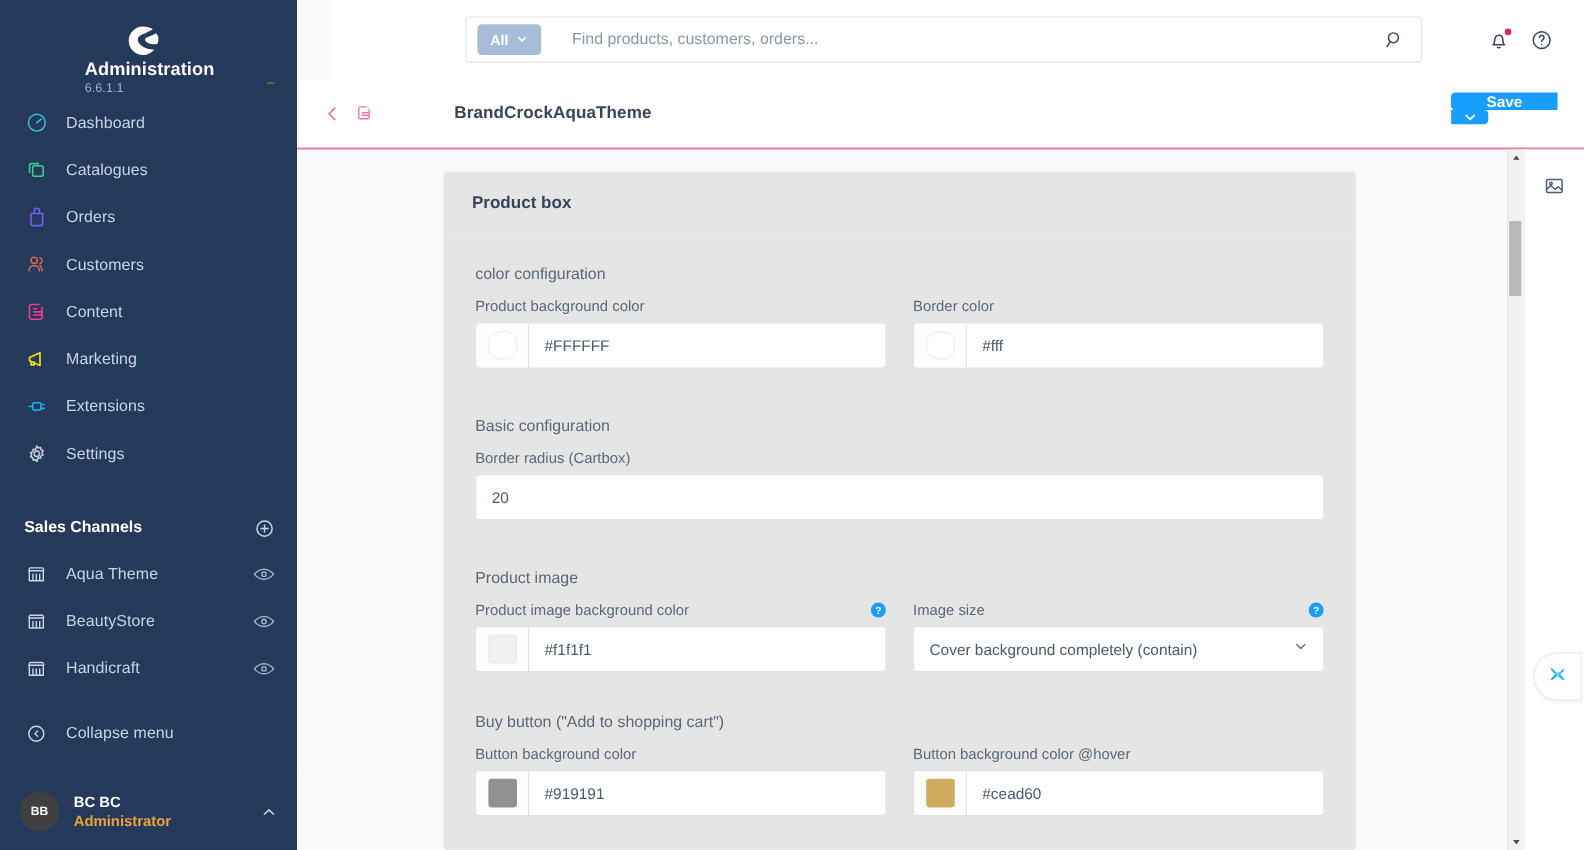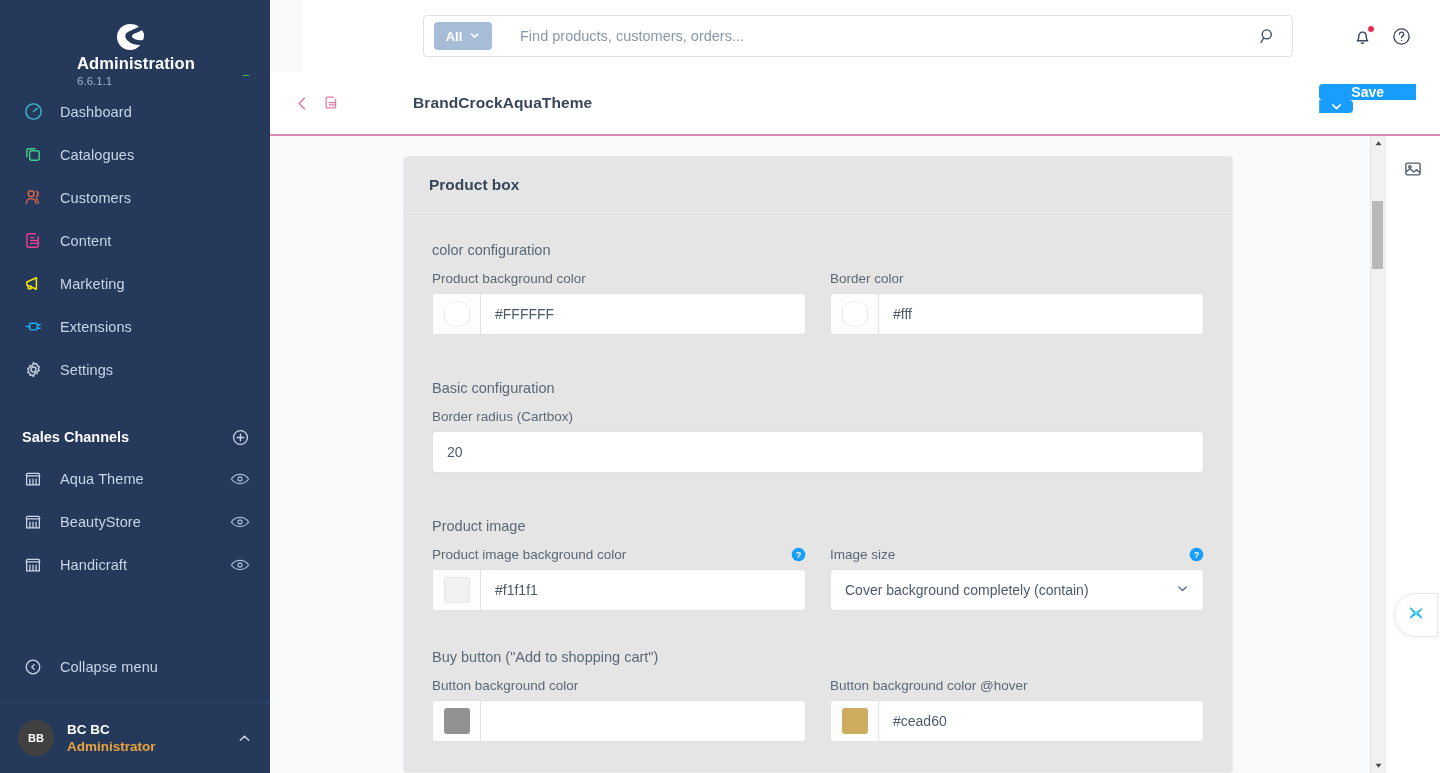--- a/index.html
+++ b/index.html
@@ -314,20 +314,29 @@
       <div class="sb-item">
         <span class="sb-ico">
           <svg viewBox="0 0 22 22" width="21" height="21" fill="none" stroke="#3ecf8e" stroke-width="1.5">
             <rect x="7" y="7" width="10" height="10" rx="2"></rect>
               <path d="M13 5H6a2 2 0 00-2 2v7"></path>
           </svg>
         </span>
         <span class="sb-label">Catalogues</span>
       </div>
 
+      <div class="sb-item">
+        <span class="sb-ico">
+          <svg viewBox="0 0 22 22" width="21" height="21" fill="none" stroke="#7a5cf0" stroke-width="1.5" stroke-linejoin="round">
+            <path d="M5.5 7.5h11v10a1.5 1.5 0 01-1.5 1.5H7a1.5 1.5 0 01-1.5-1.5z"></path>
+            <path d="M8.5 7.5V5a2.5 2.5 0 015 0v2.5"></path>
+          </svg>
+        </span>
+        <span class="sb-label">Orders</span>
+      </div>
 
       <div class="sb-item">
         <span class="sb-ico">
           <svg viewBox="0 0 22 22" width="21" height="21" fill="none" stroke="#e0644a" stroke-width="1.5" stroke-linecap="round">
             <circle cx="8.5" cy="7" r="3"></circle>
               <path d="M3.5 17c0-3 2.2-5 5-5s5 2 5 5"></path>
             <path d="M14 4.6a3 3 0 010 5.6M16 17c0-2.2-.7-3.9-2-4.9"></path>
           </svg>
         </span>
         <span class="sb-label">Customers</span>
@@ -630,20 +639,21 @@
               <div class="section-label">Buy button ("Add to shopping cart")</div>
               <div class="grid2">
                 <div class="field">
                   <div class="fl-row">
                       <span class="fl">Button background color</span>
                     </div>
                   <div class="inp">
                     <span class="swatch-cell">
                       <span class="swatch" style="background:#919191"></span>
                     </span>
+                    <input class="inp-text" value="#919191" style="">
                   </div>
                 </div>
                 <div class="field">
                   <div class="fl-row">
                       <span class="fl">Button background color @hover</span>
                     </div>
                   <div class="inp">
                     <span class="swatch-cell">
                       <span class="swatch" style="background:#cead60"></span>
                     </span>

